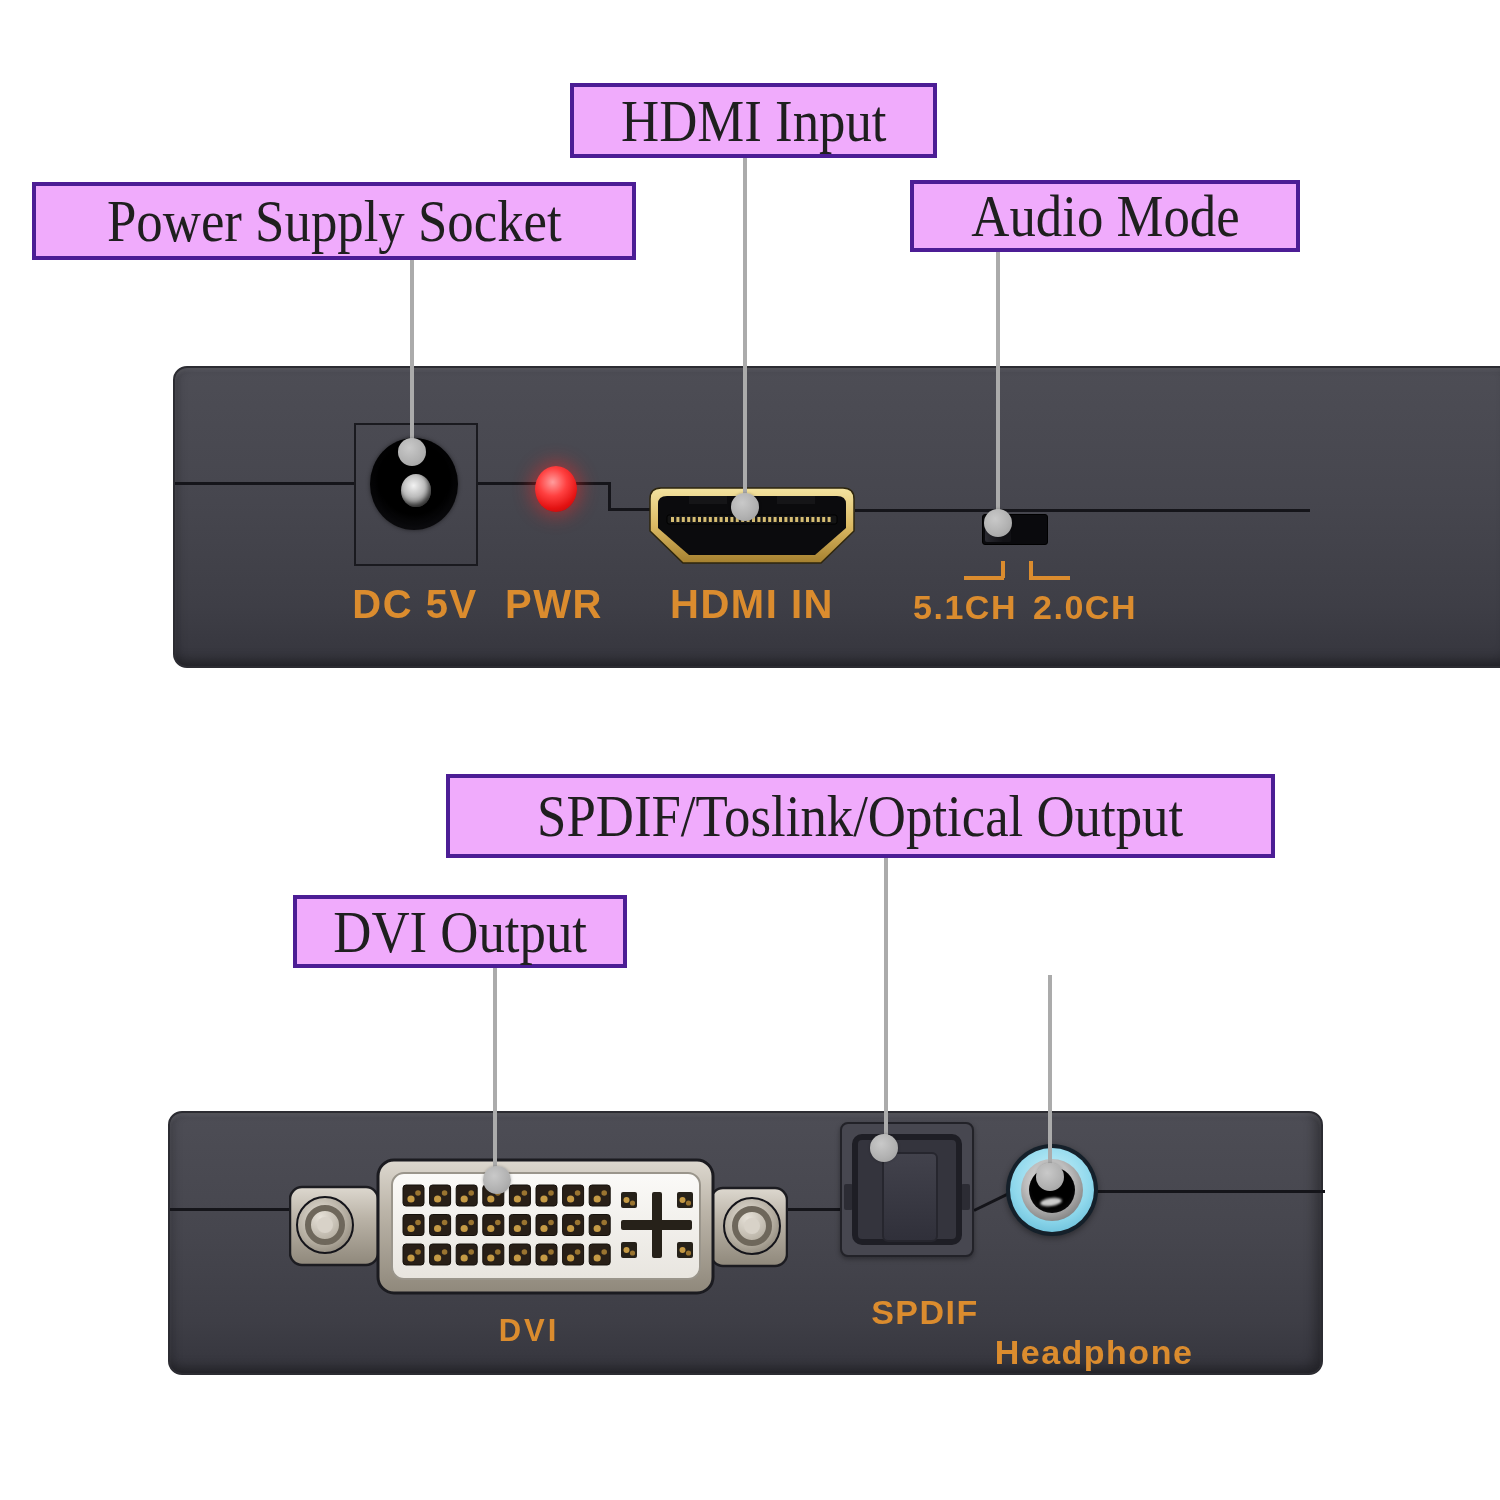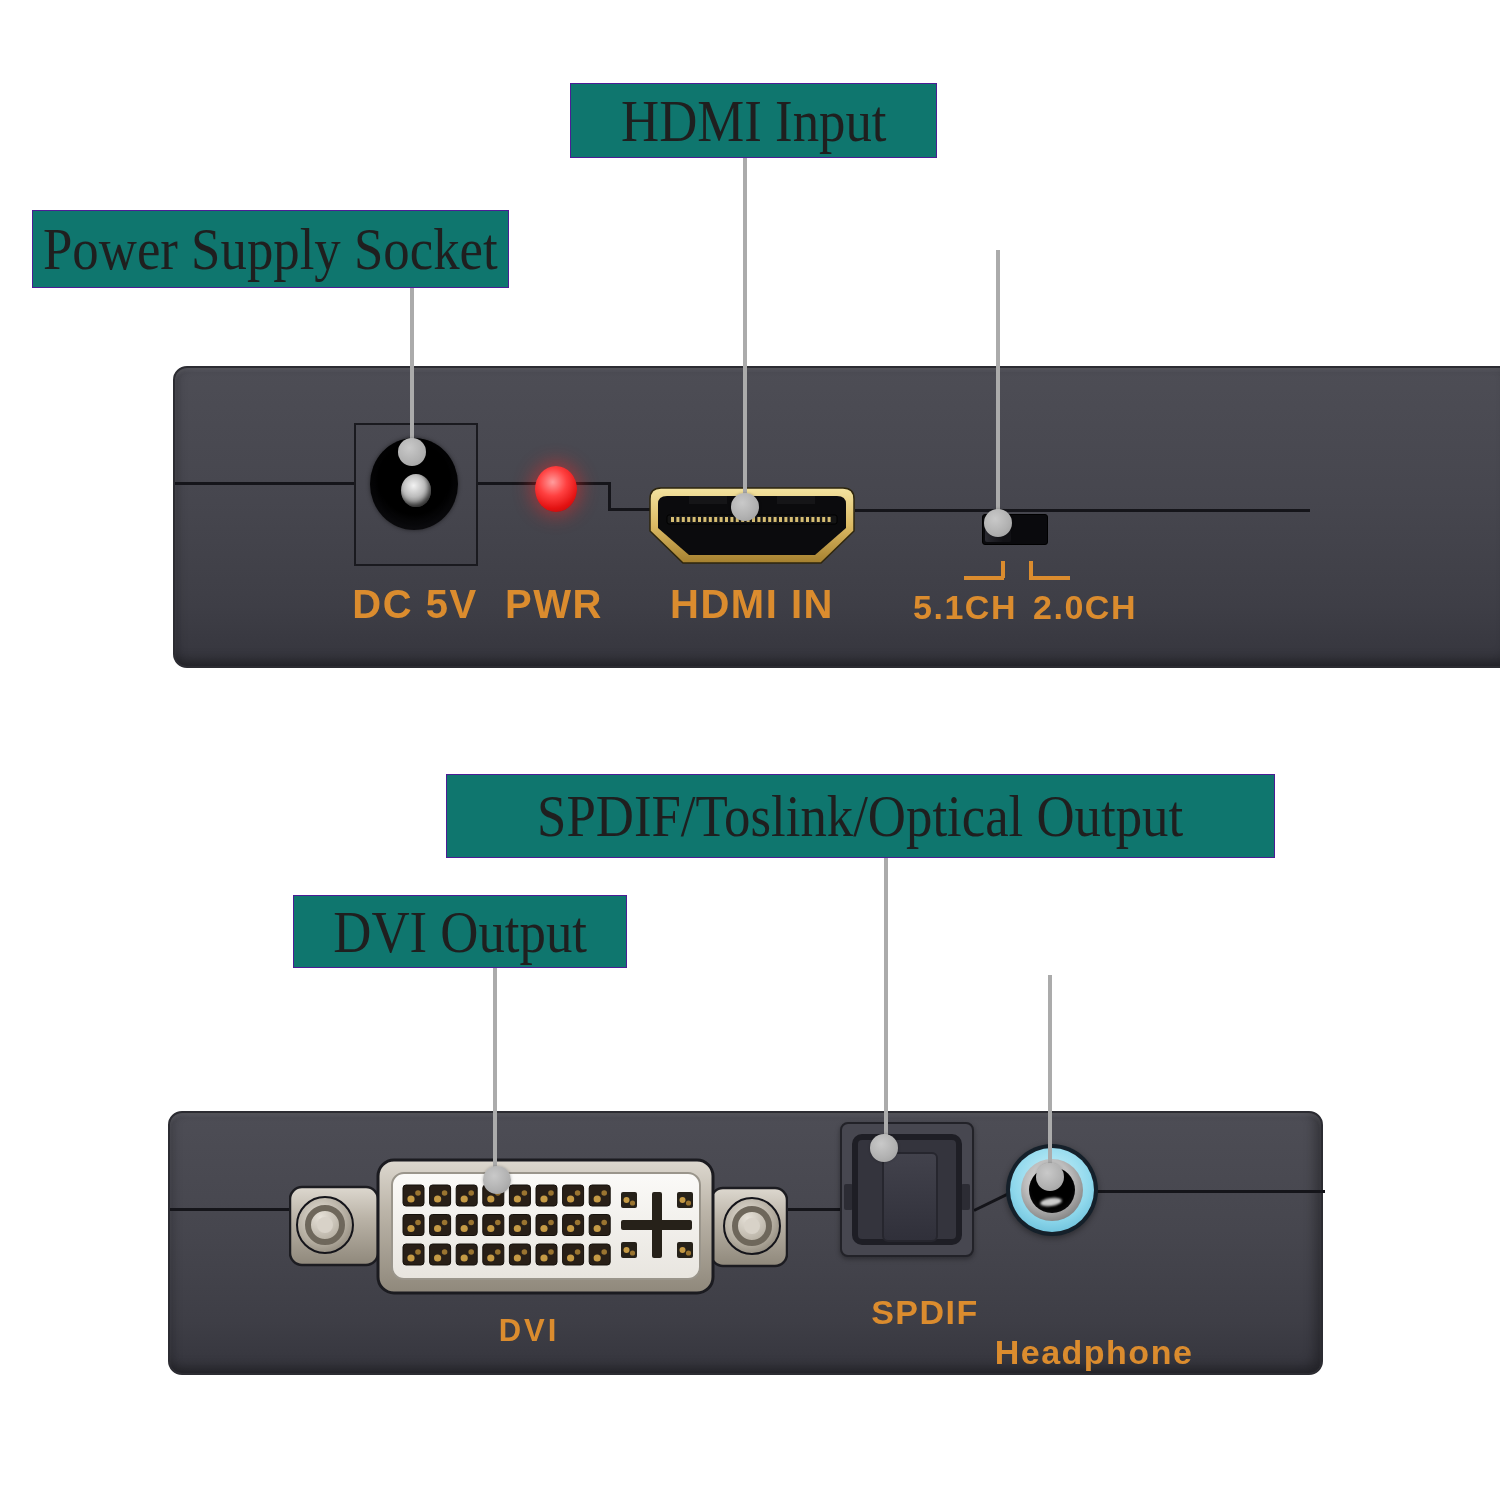--- a/index.html
+++ b/index.html
@@ -2,30 +2,30 @@
 <html><head>
 <meta charset="utf-8">
 <style>
   html,body{margin:0;padding:0;background:#ffffff;}
   #stage{
     position:relative;width:1500px;height:1500px;background:#ffffff;overflow:hidden;
     font-family:"Liberation Sans",sans-serif;
   }
   
   .co-box{
-    position:absolute;background:#0f766e;border:1px solid #4c1d95;
+    position:absolute;background:#f0abfc;border:4px solid #4c1d95;
     display:flex;align-items:center;justify-content:center;z-index:7;
     box-sizing:border-box;
   }
   .co-box span{
     font-family:"Liberation Serif",serif;font-size:60px;color:#1f1f1f;
     transform:scaleX(0.88);transform-origin:center;white-space:nowrap;line-height:1;
   }
   #co-hdmi{left:570px;top:83px;width:367px;height:75px;}
-  #co-power{left:32px;top:182px;width:477px;height:78px;margin-top:28px;}
+  #co-power{left:32px;top:182px;width:604px;height:78px;}
   #co-audio-mode{left:910px;top:180px;width:390px;height:72px;}
   #co-spdif{left:446px;top:774px;width:829px;height:84px;}
   #co-dvi{left:293px;top:895px;width:334px;height:73px;}
   #co-audio-out{left:935px;top:893px;width:538px;height:84px;}
   
   .co-line{position:absolute;width:4px;background:#ababab;z-index:5;}
   #ln-power{left:410px;top:258px;height:196px;}
   #ln-hdmi{left:743px;top:156px;height:352px;}
   #ln-audio{left:996px;top:250px;height:274px;}
   #ln-spdif{left:884px;top:856px;height:293px;}
@@ -120,20 +120,23 @@
 </head>
 <body>
 
 <div id="stage">
 
   <div class="co-box" id="co-hdmi">
     <span>HDMI Input</span>
   </div>
   <div class="co-box" id="co-power">
     <span>Power Supply Socket</span>
+  </div>
+  <div class="co-box" id="co-audio-mode">
+    <span>Audio Mode</span>
   </div>
   <div class="co-box" id="co-dvi">
     <span>DVI Output</span>
   </div>
   <div class="co-box" id="co-spdif">
     <span>SPDIF/Toslink/Optical Output</span>
   </div>
 
   <div class="co-line" id="ln-power"></div>
   <div class="co-line" id="ln-hdmi"></div>

